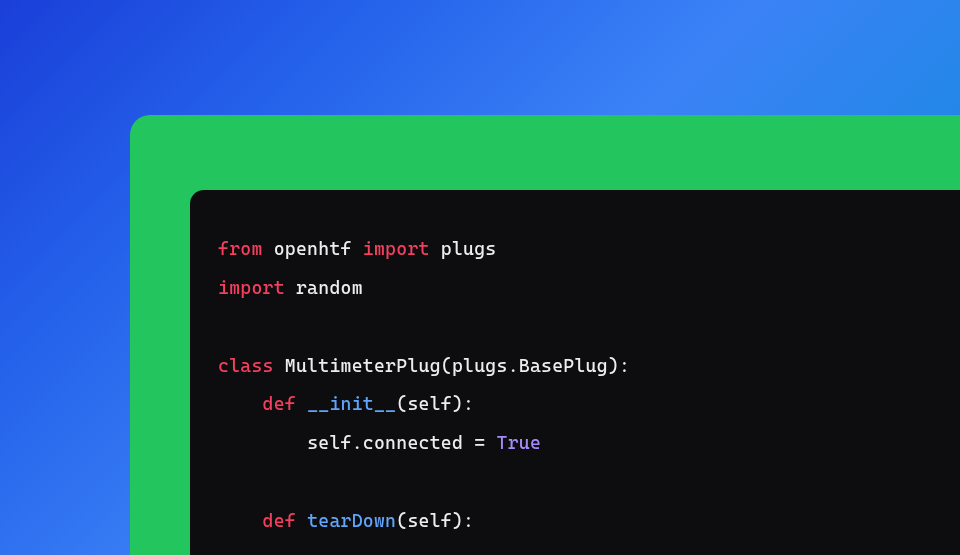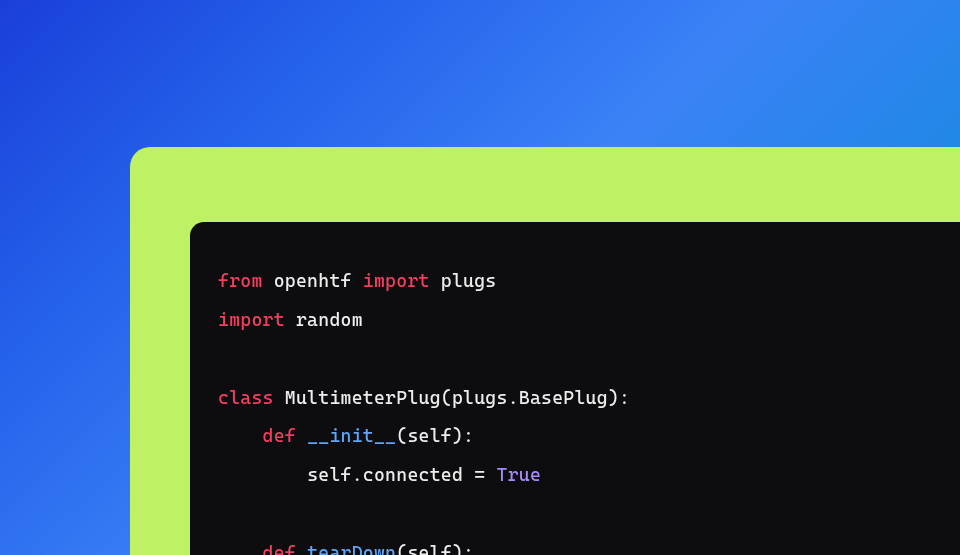--- a/index.html
+++ b/index.html
@@ -16,25 +16,24 @@
       position: relative;
       font-family: ui-monospace, 'SF Mono', 'Cascadia Code', 'Consolas', monospace;
     }
     
     .window-container {
       position: absolute;
       top: 115px;
       left: 130px;
       right: 0;
       bottom: 0;
-      background: #bef264;
+      background: #22c55e;
       border-radius: 20px 0 0 0;
       padding-top: 75px;
       padding-left: 60px;
-      margin-top: 32px;
     }
     
     .code-panel {
       background: #0d0d10;
       border-radius: 14px 0 0 0;
       width: 100%;
       height: 100%;
       padding: 40px 28px 28px 28px;
       overflow: hidden;
     }

